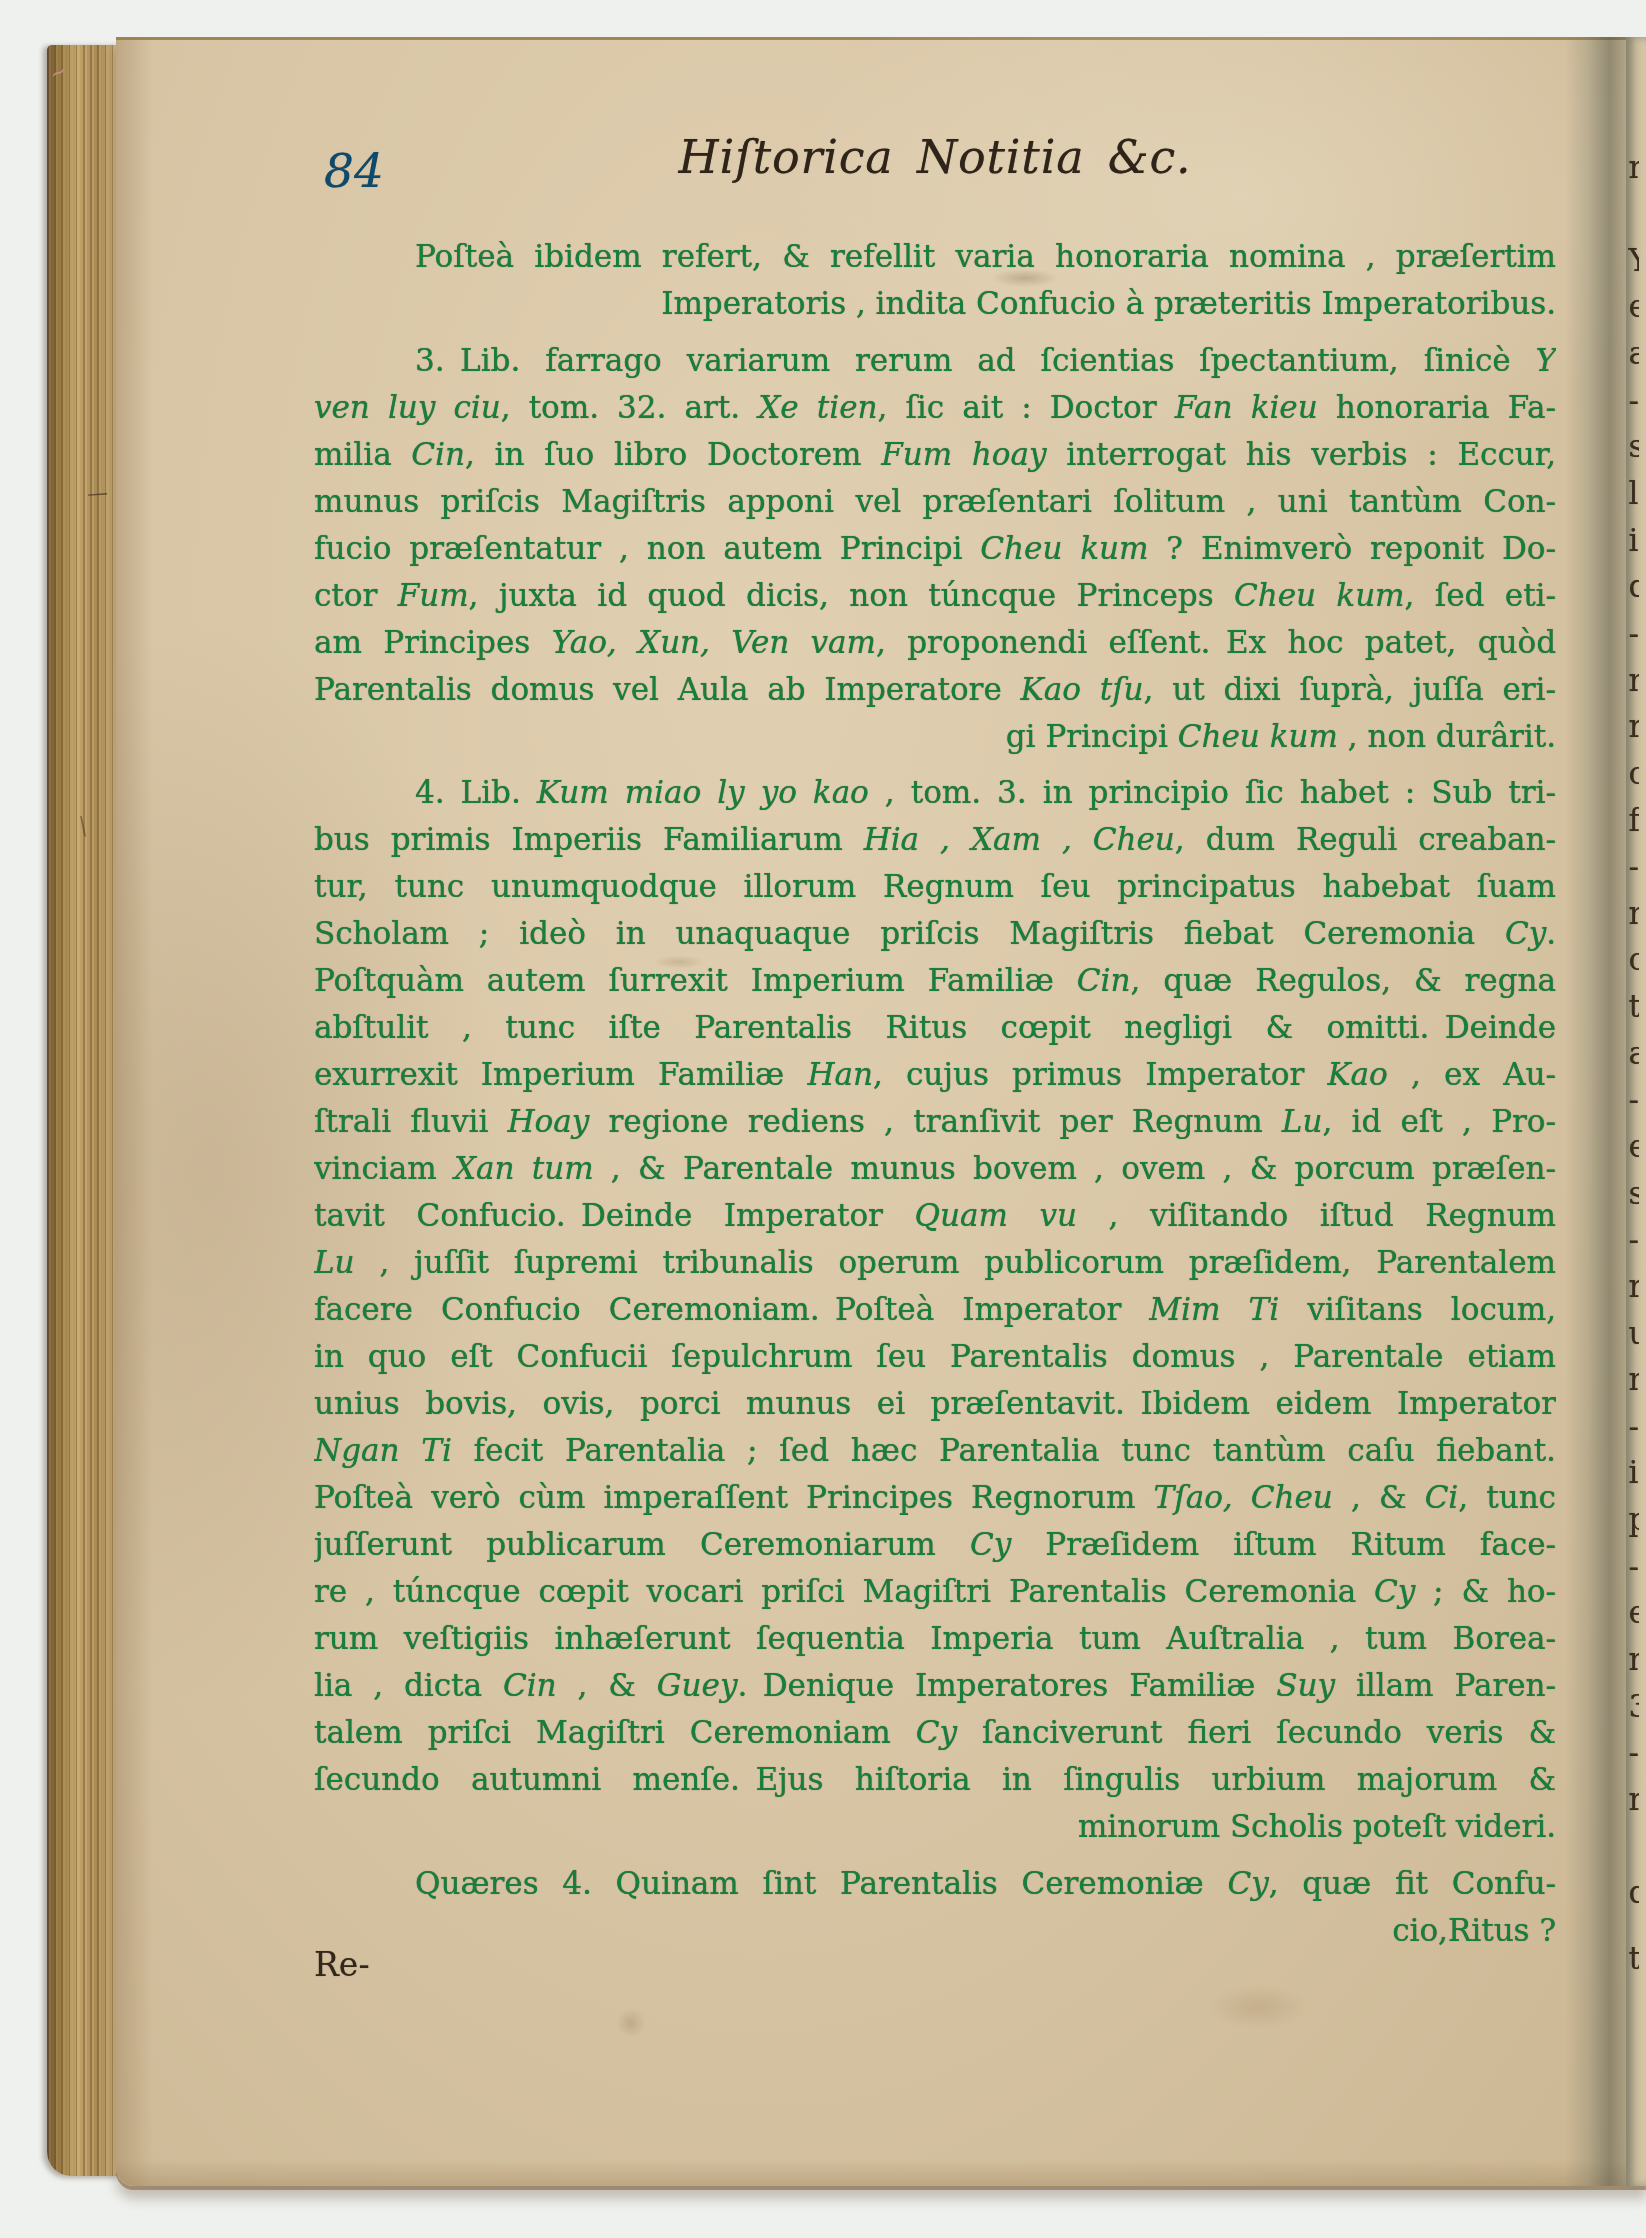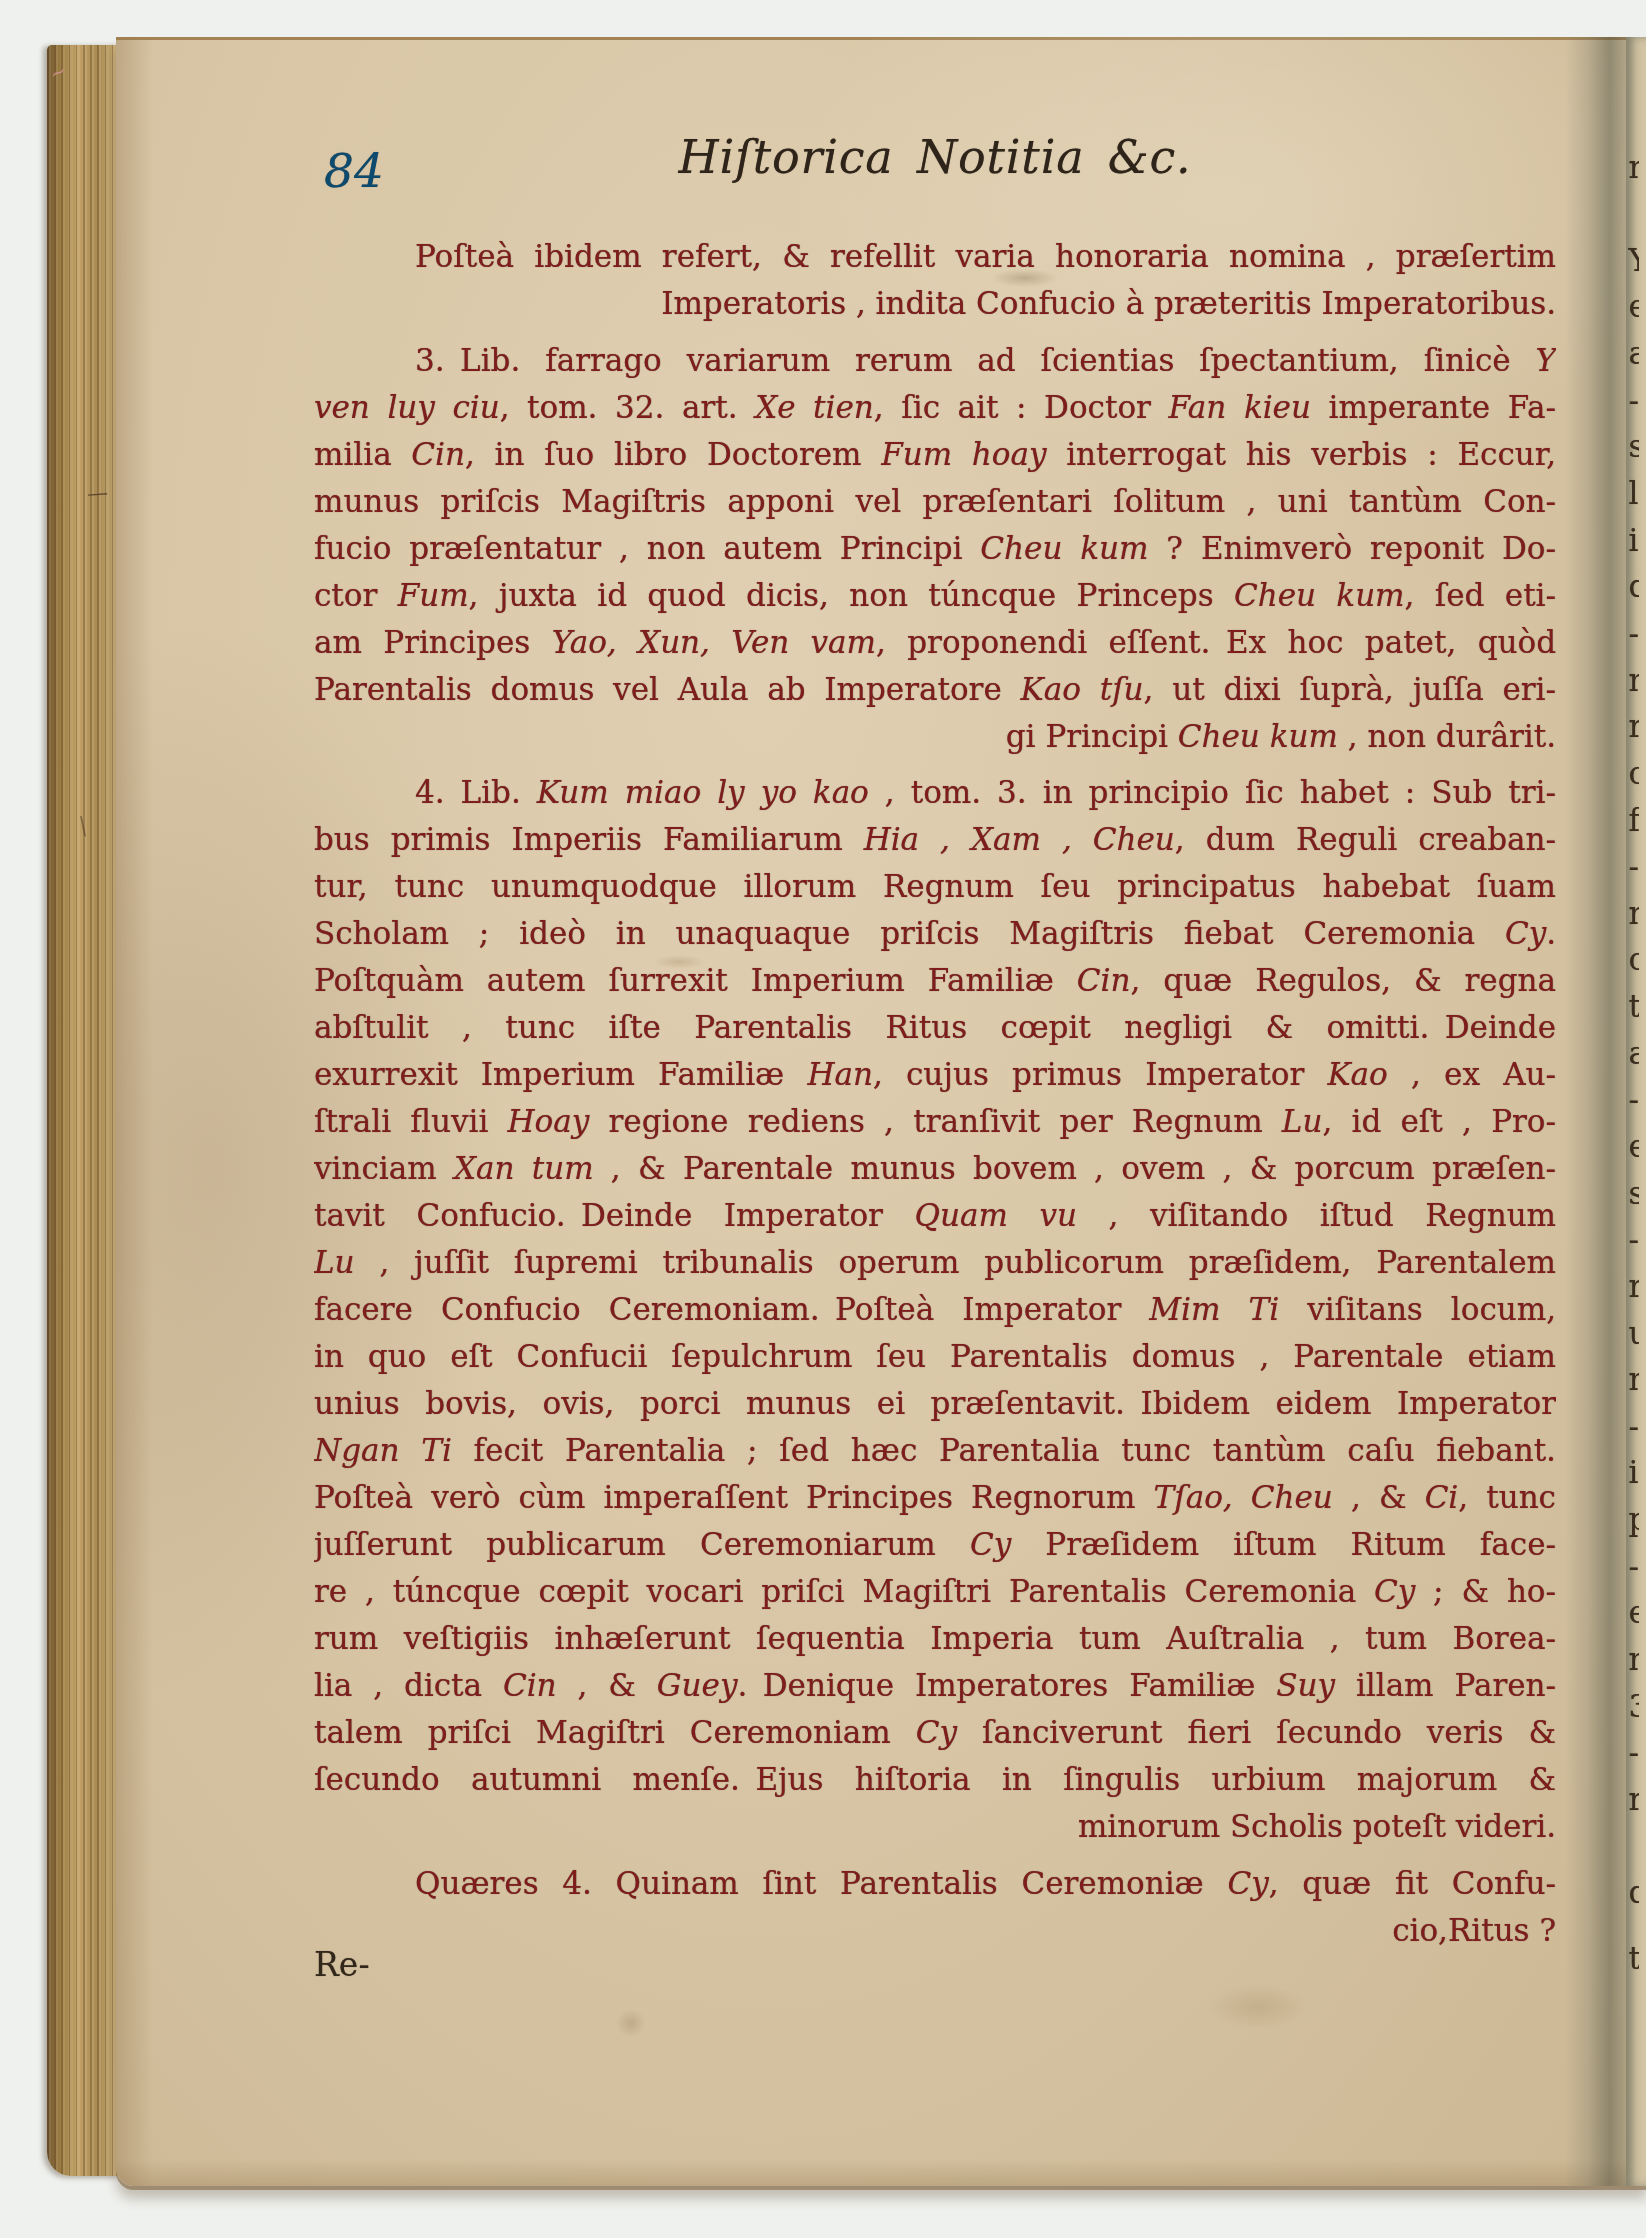--- a/index.html
+++ b/index.html
@@ -48,21 +48,21 @@
     text-shadow:0 0 0.8px rgba(50,38,26,.55);
   }
   .running-title{
     position:absolute;left:267px;top:93px;width:1242px;
     text-align:center;font-style:italic;font-size:46px;letter-spacing:0.8px;word-spacing:8px;
     color:#2e241a;text-shadow:0 0 0.8px rgba(46,36,26,.6);
   }
   
   .textblock{
     position:absolute;left:267px;top:196px;width:1242px;
-    font-size:31px;color:#7f1d1d;
+    font-size:31px;color:#15803d;
     text-shadow:0 0 1px rgba(50,38,26,.55), 0.4px 0.4px 0 rgba(50,38,26,.22);
   }
   .para + .para{margin-top:9.6px;}
   .line{position:relative;height:47px;line-height:47px;text-align:justify;overflow:hidden;}
   .line::after{content:"";display:inline-block;width:100%;height:0;}
   .line.first{text-indent:101px;}
   .line.last{text-align:right;}
   .line.last::after{content:none;}
   .it{font-style:italic;}
   .catchword{
@@ -100,21 +100,21 @@
     <div class="page-number">84</div>
     <div class="running-title">Hiſtorica Notitia &amp;c.</div>
 
     <div class="textblock">
         <div class="para">
           <div class="line first"><span>Poſteà ibidem refert, &amp; refellit varia honoraria nomina , præſertim</span></div>
           <div class="line last"><span>Imperatoris , indita Confucio à præteritis Imperatoribus.</span></div>
         </div>
         <div class="para">
           <div class="line first"><span>3. Lib. farrago variarum rerum ad ſcientias ſpectantium, ſinicè </span><span class="it">Y</span></div>
-          <div class="line"><span class="it">ven luy ciu</span><span>, tom. 32. art. </span><span class="it">Xe tien</span><span>, ſic ait : Doctor </span><span class="it">Fan kieu</span><span> imperante Fa-</span></div>
+          <div class="line"><span class="it">ven luy ciu</span><span>, tom. 32. art. </span><span class="it">Xe tien</span><span>, ſic ait : Doctor </span><span class="it">Fan kieu</span><span> honoraria Fa-</span></div>
           <div class="line"><span>milia </span><span class="it">Cin</span><span>, in ſuo libro Doctorem </span><span class="it">Fum hoay</span><span> interrogat his verbis : Eccur,</span></div>
           <div class="line"><span>munus priſcis Magiſtris apponi vel præſentari ſolitum , uni tantùm Con-</span></div>
           <div class="line"><span>fucio præſentatur , non autem Principi </span><span class="it">Cheu kum</span><span> ? Enimverò reponit Do-</span></div>
           <div class="line"><span>ctor </span><span class="it">Fum</span><span>, juxta id quod dicis, non túncque Princeps </span><span class="it">Cheu kum</span><span>, ſed eti-</span></div>
           <div class="line"><span>am Principes </span><span class="it">Yao, Xun, Ven vam</span><span>, proponendi eſſent. Ex hoc patet, quòd</span></div>
           <div class="line"><span>Parentalis domus vel Aula ab Imperatore </span><span class="it">Kao tſu</span><span>, ut dixi ſuprà, juſſa eri-</span></div>
           <div class="line last"><span>gi Principi </span><span class="it">Cheu kum</span><span> , non durârit.</span></div>
         </div>
         <div class="para">
           <div class="line first"><span>4. Lib. </span><span class="it">Kum miao ly yo kao</span><span> , tom. 3. in principio ſic habet : Sub tri-</span></div>

